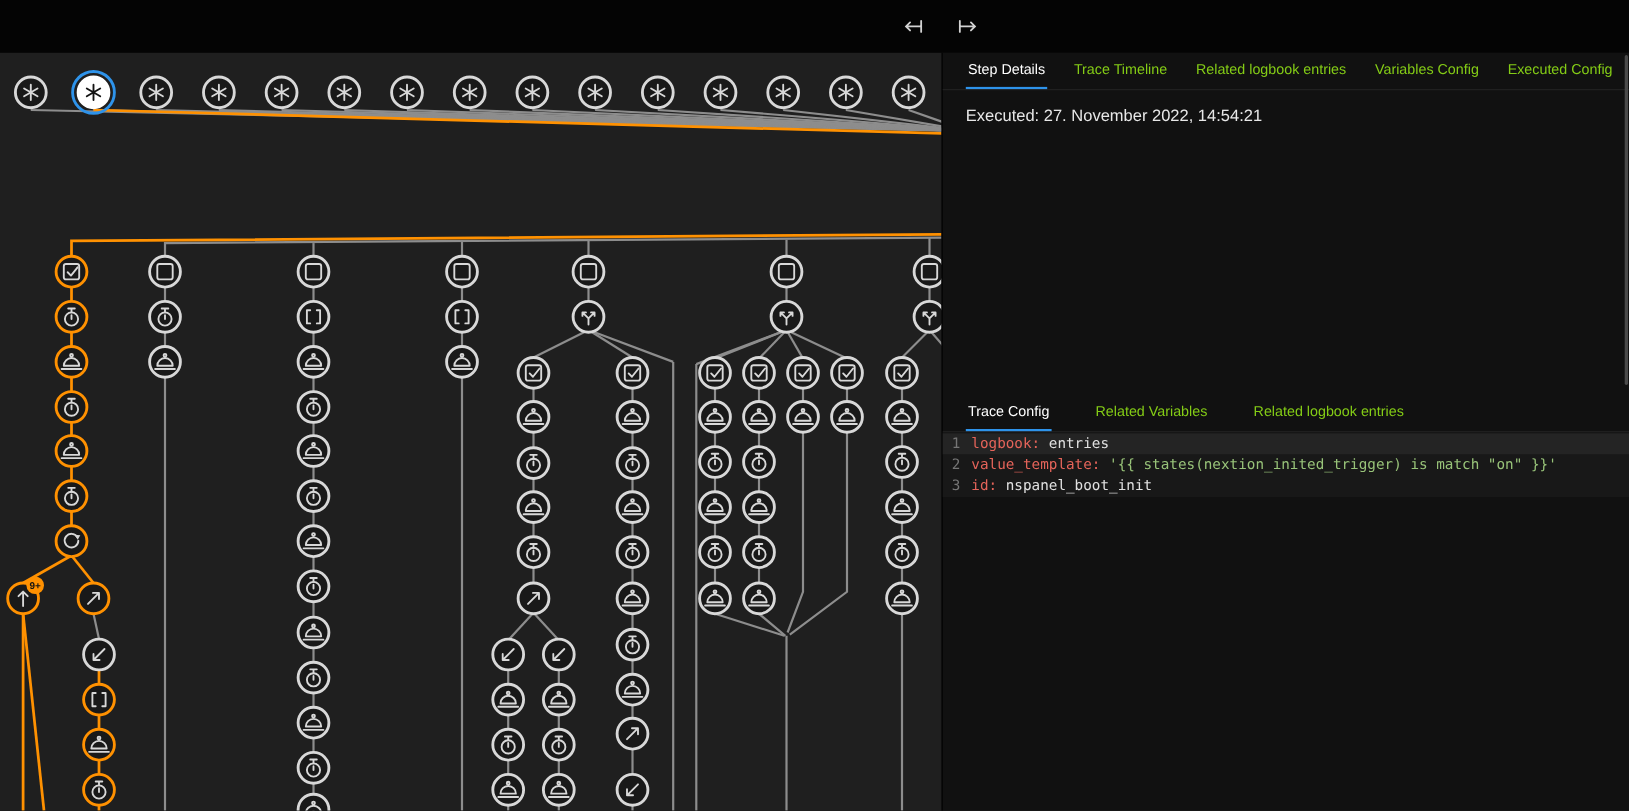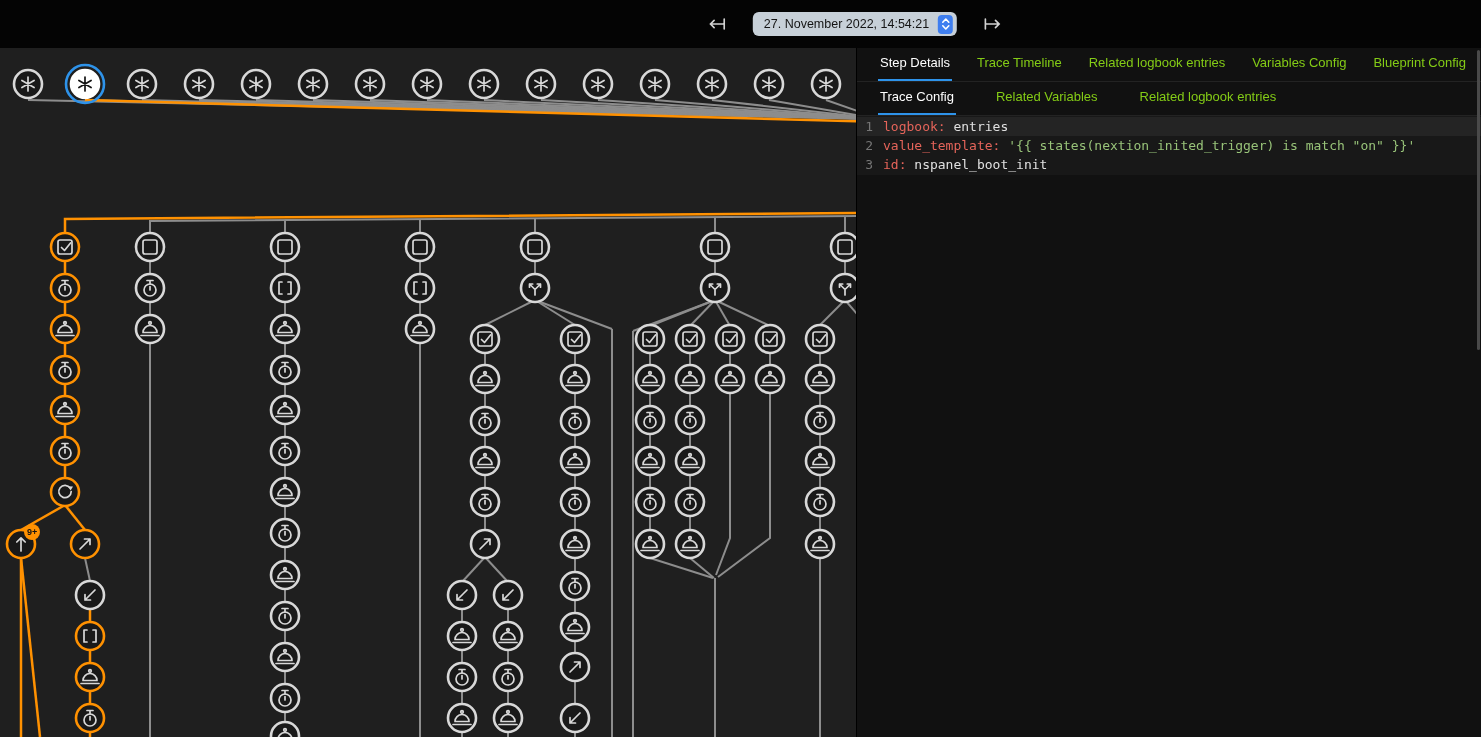--- a/index.html
+++ b/index.html
@@ -623,44 +623,39 @@
     </svg>
 </div>
 
 <div class="topbar">
   <div class="nav-cluster">
     <button class="nav-btn">
       <svg width="22" height="22" viewBox="0 0 24 24">
         <path d="M4,12 H18 M8,8 L4,12 L8,16 M19,6.5 V17.5" stroke="#d2d2d2" stroke-width="1.8" fill="none" stroke-linecap="round"></path>
       </svg>
     </button>
-    <div class="run-selector">
-      <span class="value">27. November 2022, 14:54:21</span>
-      <span class="stepper">
-        <svg width="10" height="14" viewBox="0 0 10 14">
-          <path d="M2,5.2 L5,2 L8,5.2 M2,8.8 L5,12 L8,8.8" stroke="#ffffff" stroke-width="1.6" fill="none" stroke-linecap="round" stroke-linejoin="round"></path>
-        </svg>
-      </span>
-    </div>
     <button class="nav-btn">
       <svg width="22" height="22" viewBox="0 0 24 24">
         <path d="M6,12 H20 M16,8 L20,12 L16,16 M5,6.5 V17.5" stroke="#d2d2d2" stroke-width="1.8" fill="none" stroke-linecap="round"></path>
       </svg>
     </button>
   </div>
 </div>
 
 <div class="details">
   <div class="tabrow top" id="tabs-top">
       <div class="tab active">Step Details</div>
       <div class="tab">Trace Timeline</div>
       <div class="tab">Related logbook entries</div>
       <div class="tab">Variables Config</div>
-      <div class="tab">Blueprint Config</div>
+      <div class="tab">Executed Config</div>
     </div>
+  <div class="content">
+    <div class="executed">Executed: 27. November 2022, 14:54:21</div>
+  </div>
   <div class="tabrow bottom" id="tabs-bottom">
       <div class="tab active">Trace Config</div>
       <div class="tab">Related Variables</div>
       <div class="tab">Related logbook entries</div>
     </div>
   <div class="code" id="code">
       <div class="code-line active">
         <span class="ln">1</span>
         <span class="code-text"><span class="tok-key">logbook:</span><span class="tok-plain"> entries</span></span>
       </div>

